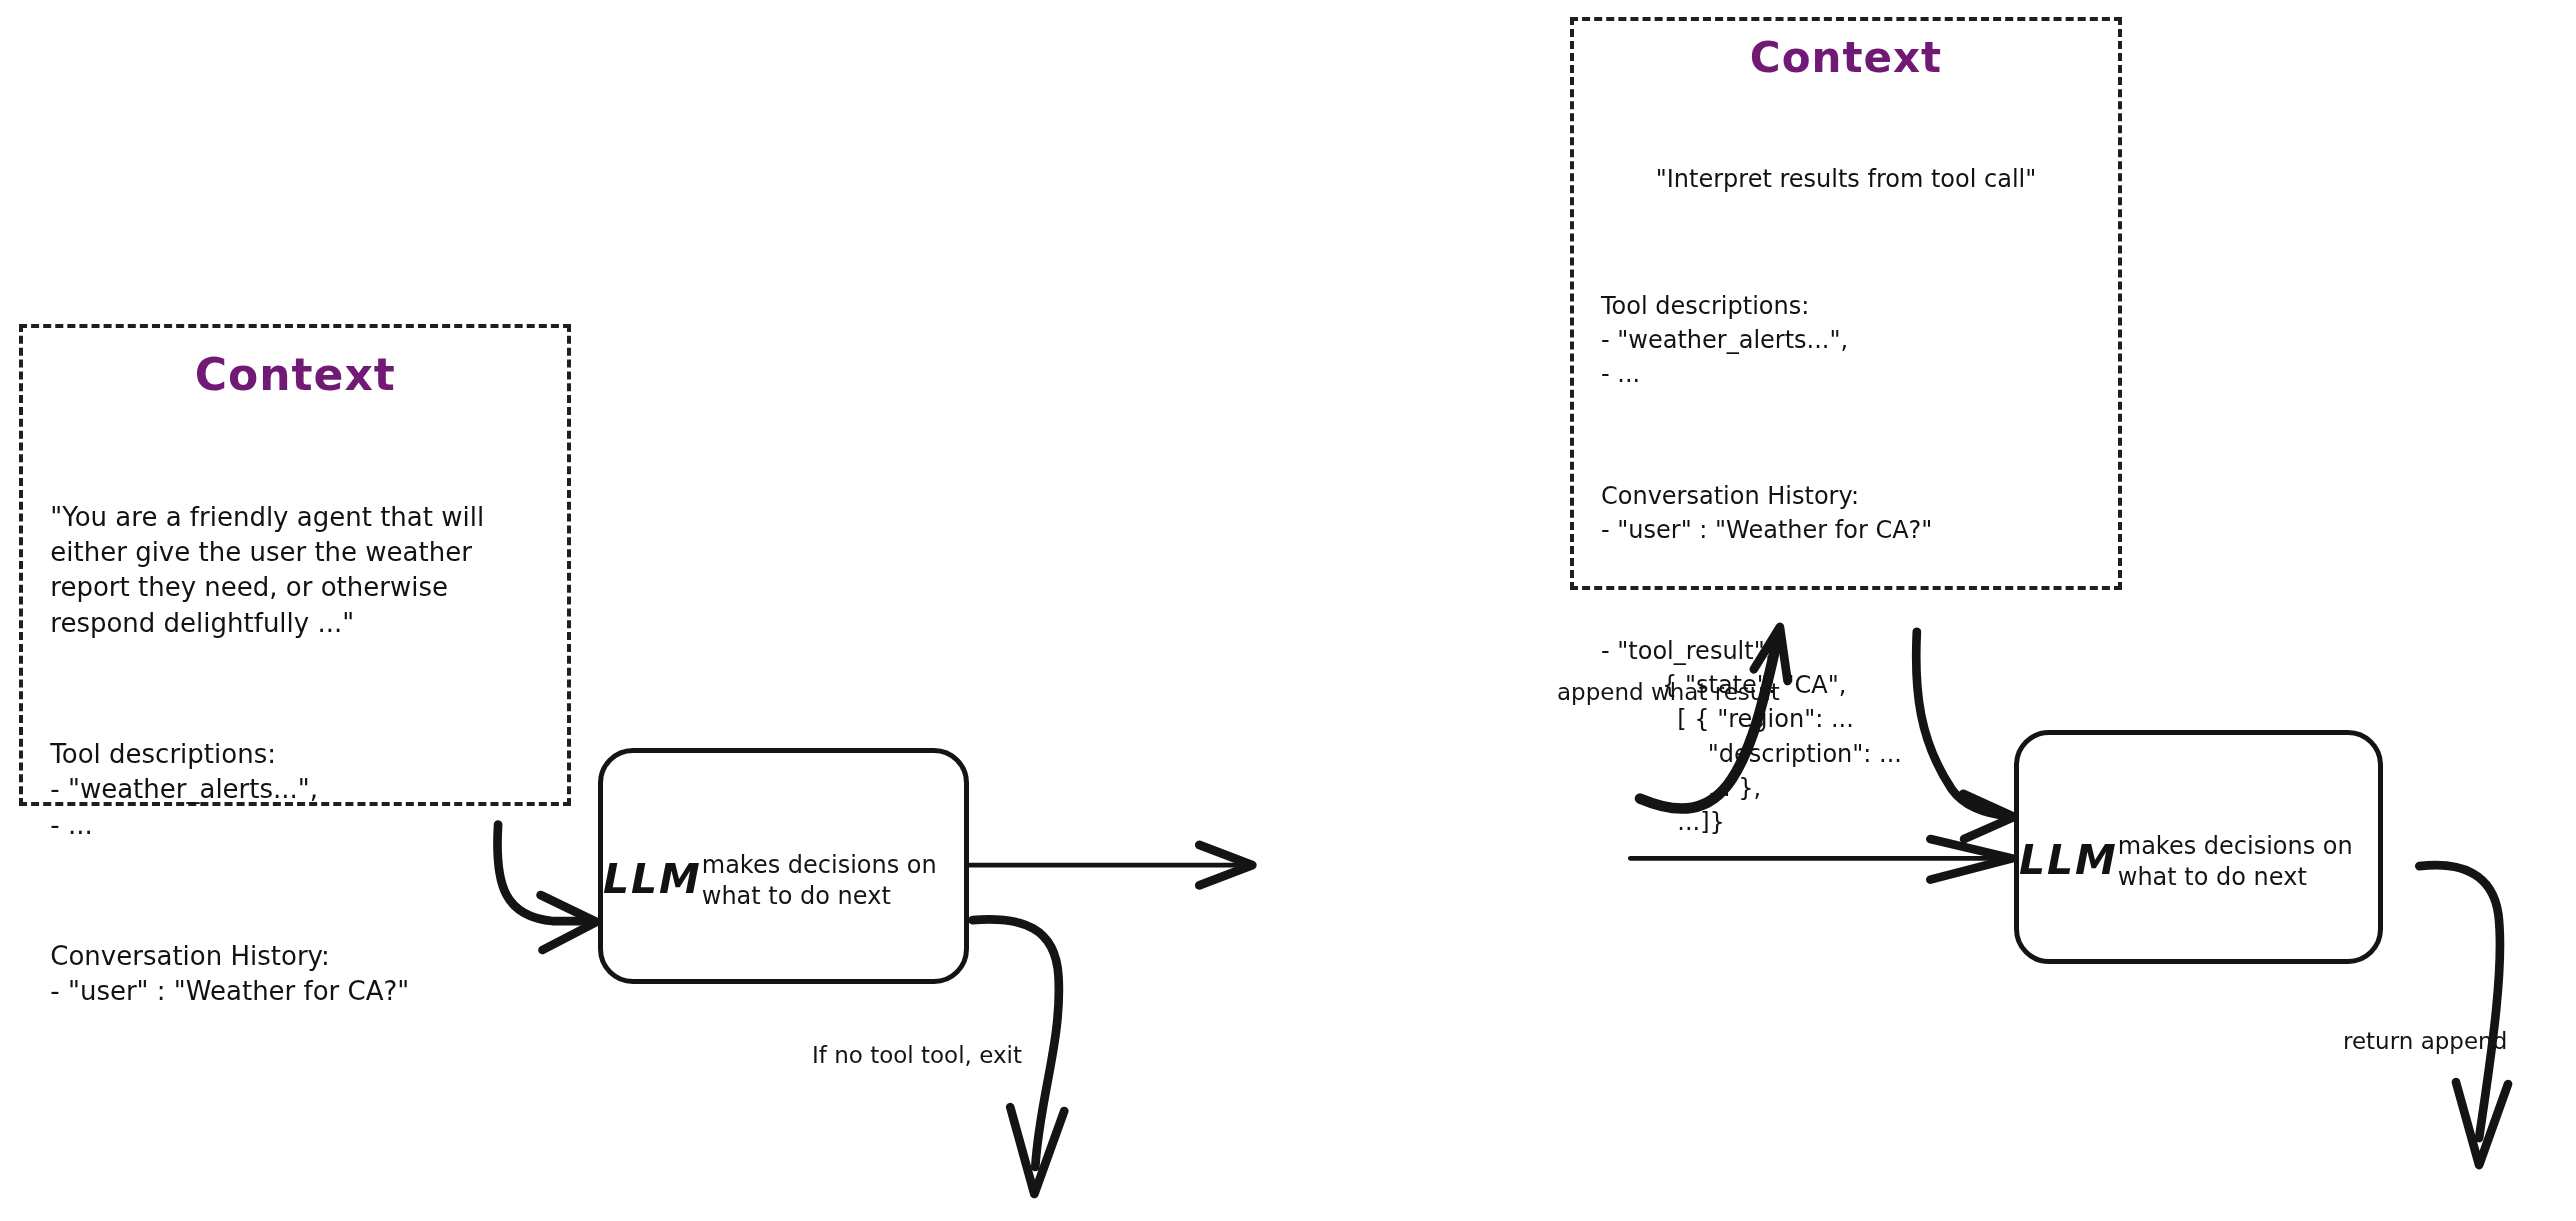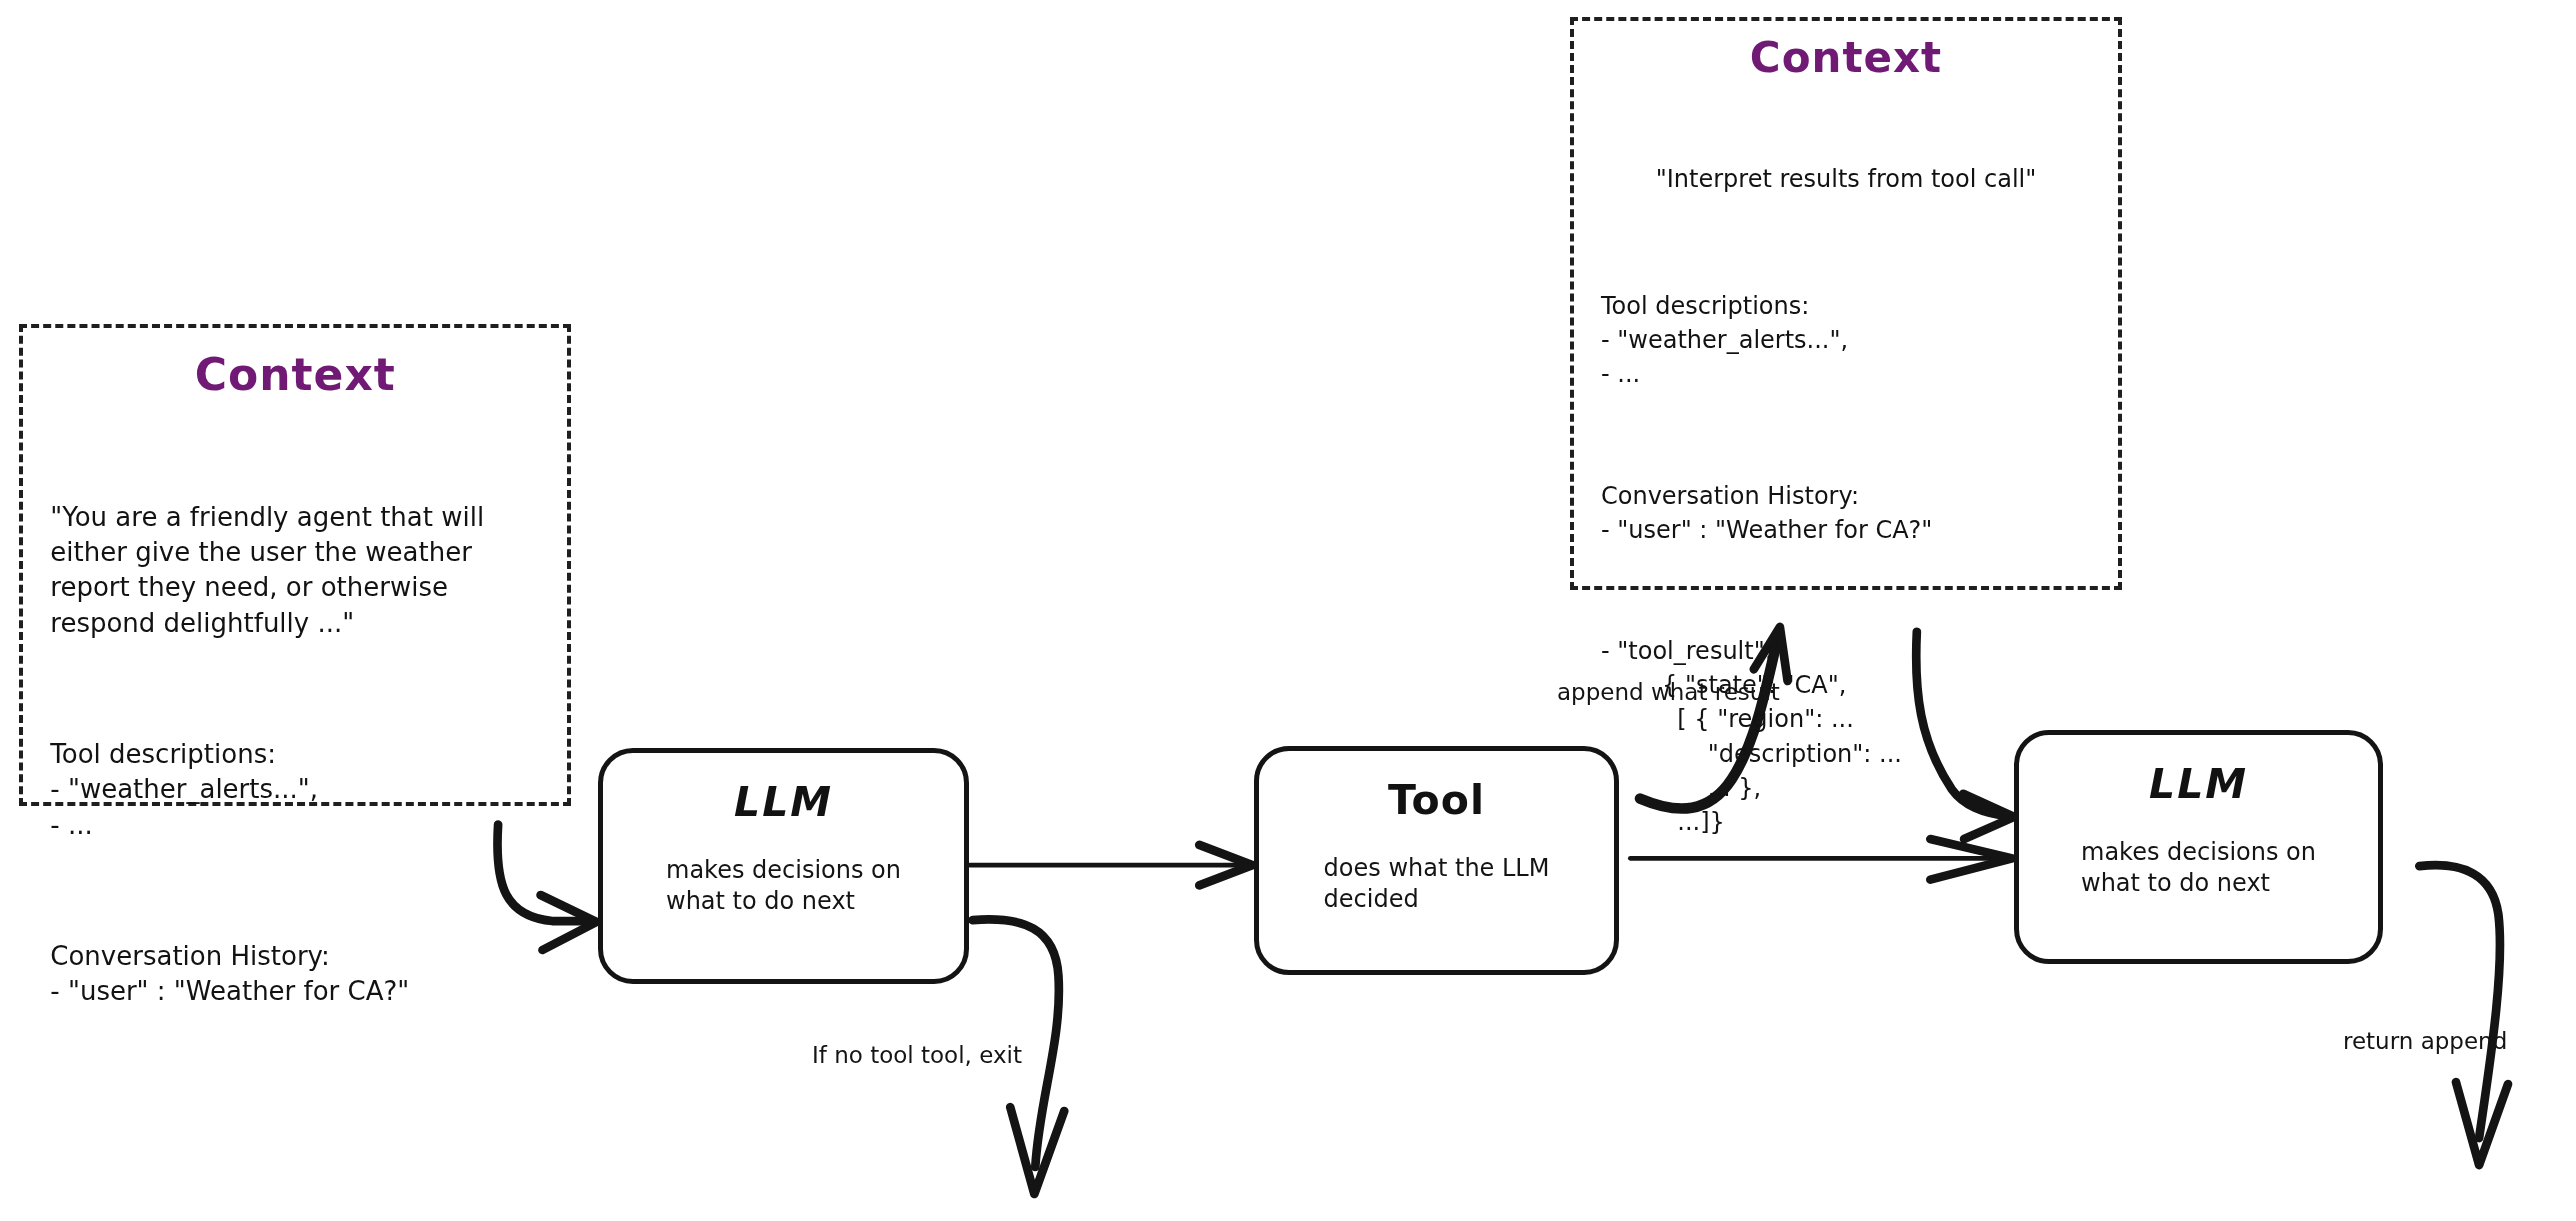--- a/index.html
+++ b/index.html
@@ -53,21 +53,20 @@
   #context-right .ctx-lead { text-align: center; margin-bottom: 25px; }
 
   
   .node {
     position: absolute;
     border: 5.8px solid #141414;
     border-radius: 35px;
     box-sizing: border-box;
     background: #ffffff;
     display: flex;
-    flex-direction: column;
     align-items: center;
   }
   .node-title {
     font-size: 41px;
     font-weight: 700;
     letter-spacing: 1.9px;
     color: #121212;
     margin-top: 25px;
     font-style: italic;
   }
@@ -196,25 +195,20 @@
       </div>
     </div>
   </div>
 
   <div class="node" id="node-llm-1">
     <div class="node-title">LLM</div>
     <div class="node-sub">makes decisions on
 what to do next</div>
   </div>
 
-  <div class="node" id="node-tool">
-    <div class="node-title">Tool</div>
-    <div class="node-sub">does what the LLM
-decided</div>
-  </div>
 
   <div class="node" id="node-llm-2">
     <div class="node-title">LLM</div>
     <div class="node-sub">makes decisions on
 what to do next</div>
   </div>
 
   <div class="edge-label" id="label-exit">If no tool tool, exit</div>
   <div class="edge-label" id="label-append">append what result</div>
   <div class="edge-label" id="label-return">return append</div>

